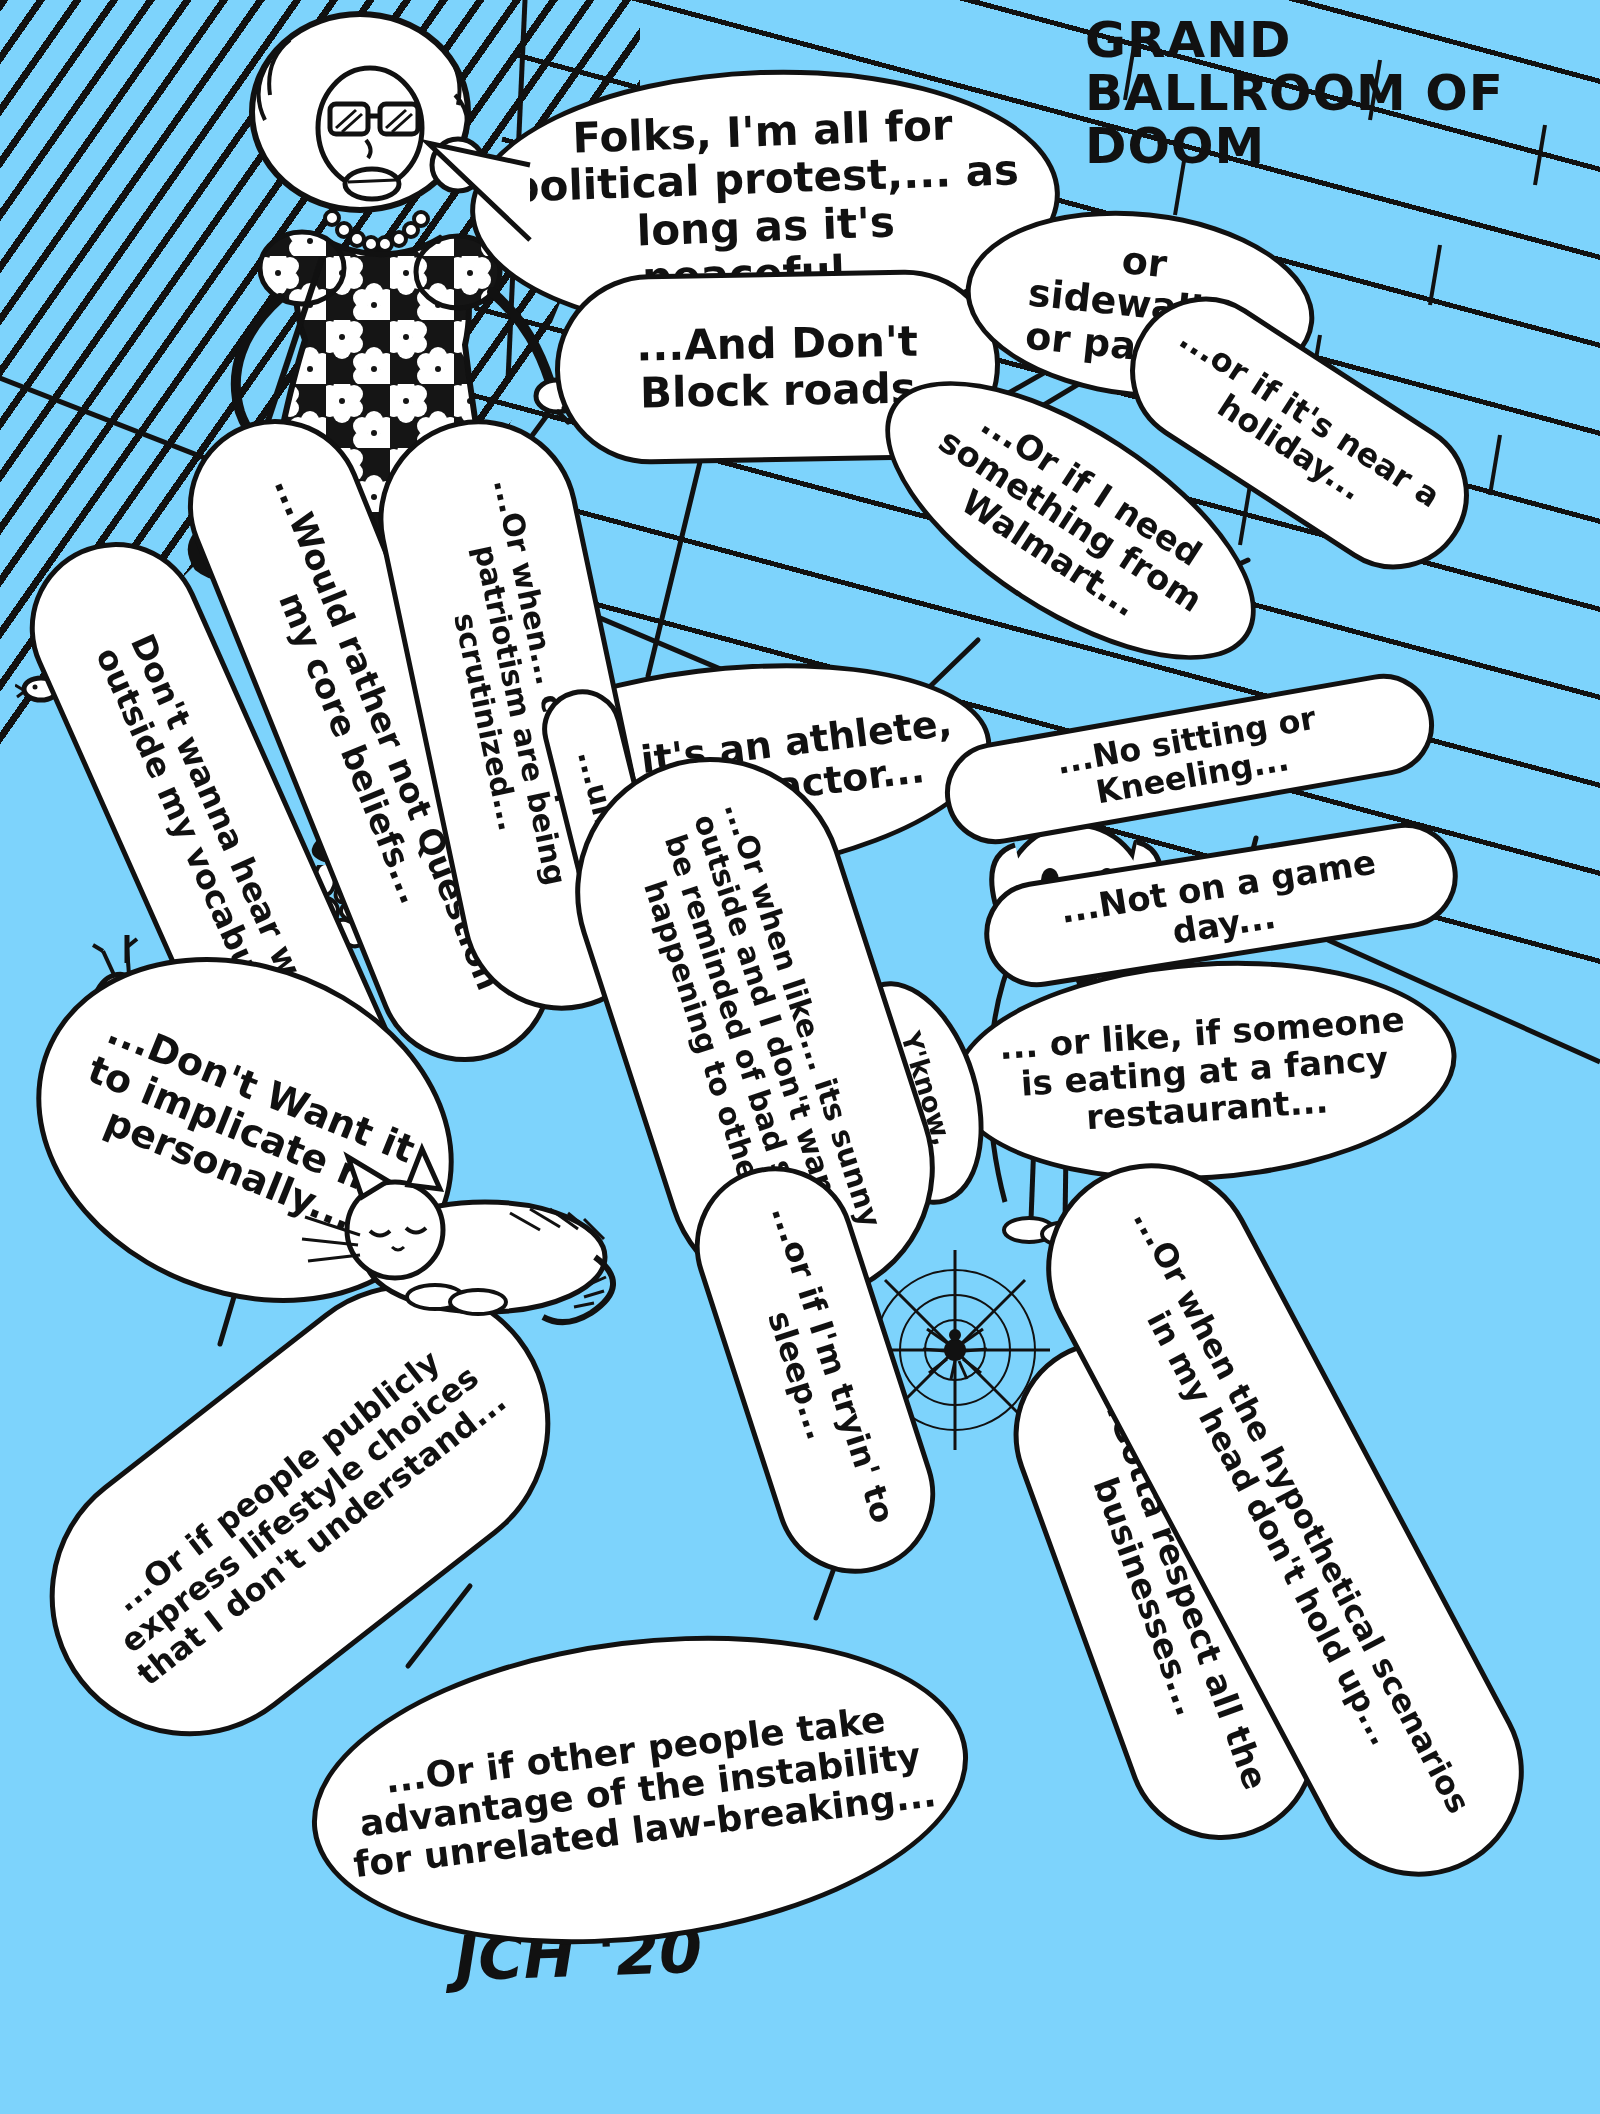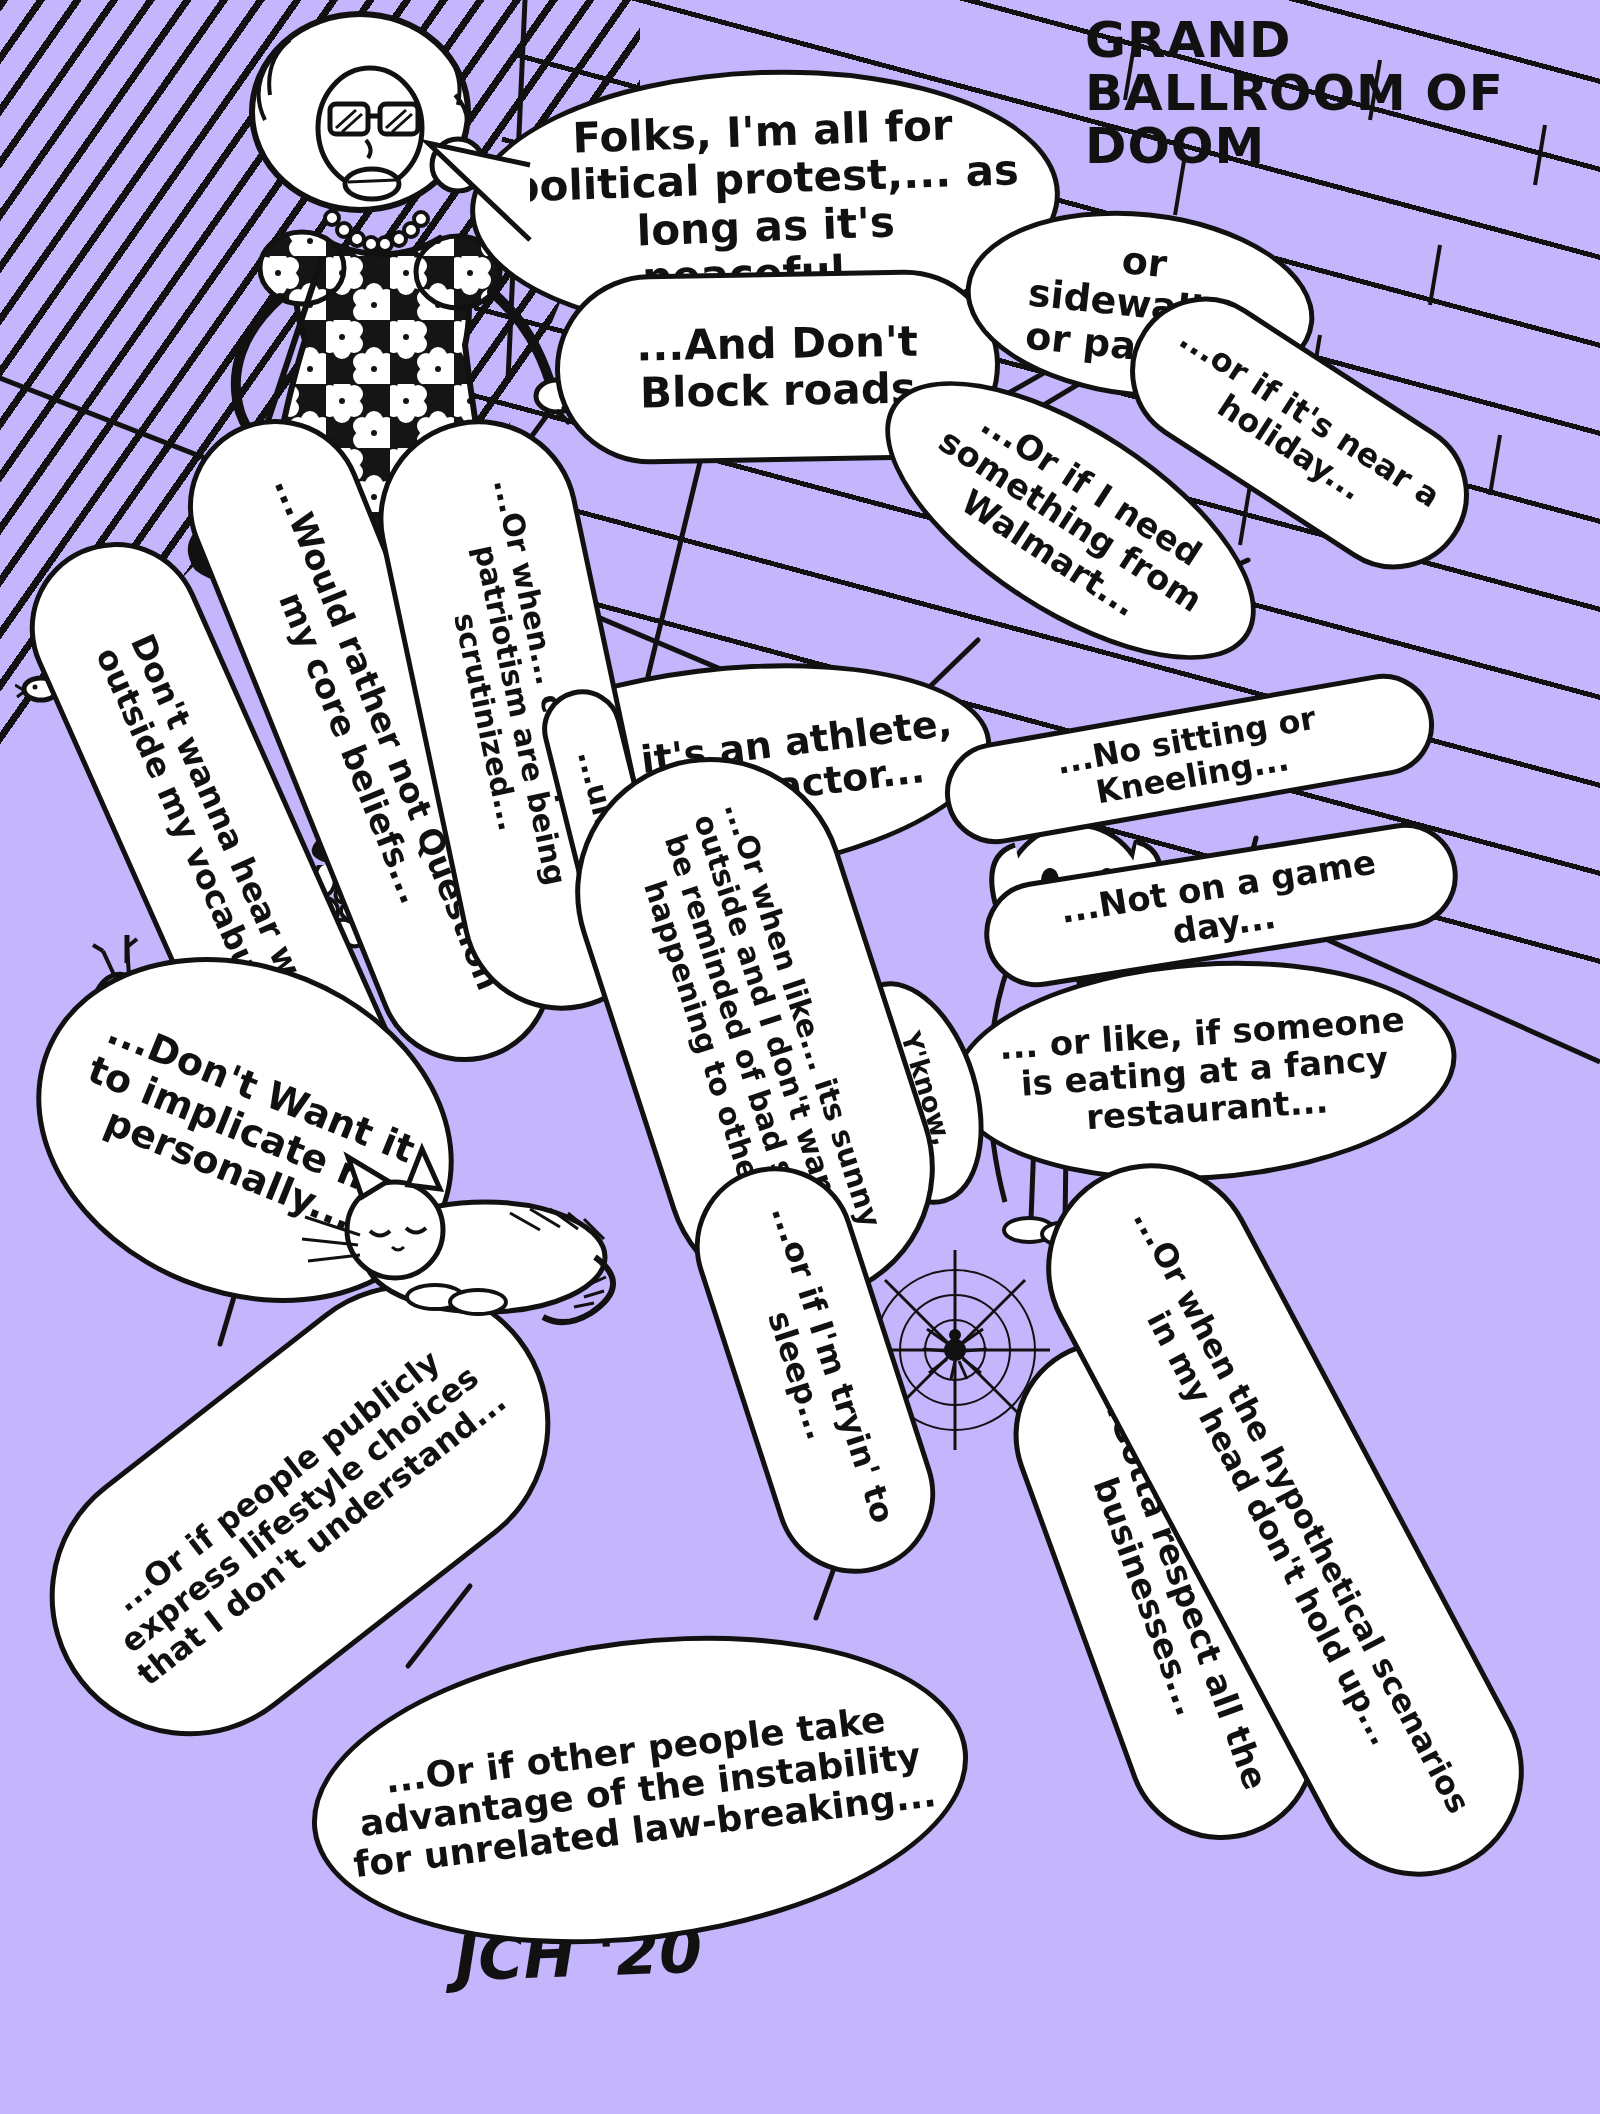--- a/index.html
+++ b/index.html
@@ -1,16 +1,16 @@
 <!DOCTYPE html>
 <html><head>
 <meta charset="utf-8">
 <style>
   html,body{margin:0;padding:0;background:#888;}
-  #canvas{position:relative;width:1600px;height:2114px;background:#c4b5fd;overflow:hidden;
+  #canvas{position:relative;width:1600px;height:2114px;background:#7dd3fc;overflow:hidden;
           font-family:"DejaVu Sans",sans-serif;color:#111;}
   
   .hatch{position:absolute;inset:0;z-index:1;
          clip-path:polygon(0 0,640px 0,640px 110px,470px 520px,300px 460px,0 760px);
          background:repeating-linear-gradient(125deg,#111 0 7px,transparent 7px 30px);}
   .wall{position:absolute;inset:0;z-index:1;
         clip-path:polygon(545px 0,1600px 0,1600px 1040px,770px 690px,435px 545px,525px 0);
         background:repeating-linear-gradient(15deg,transparent 0 80px,#111 80px 85px);}
   .lines-overlay{position:absolute;left:0;top:0;z-index:2;}
   .tail-overlay{position:absolute;left:0;top:0;z-index:4;}

